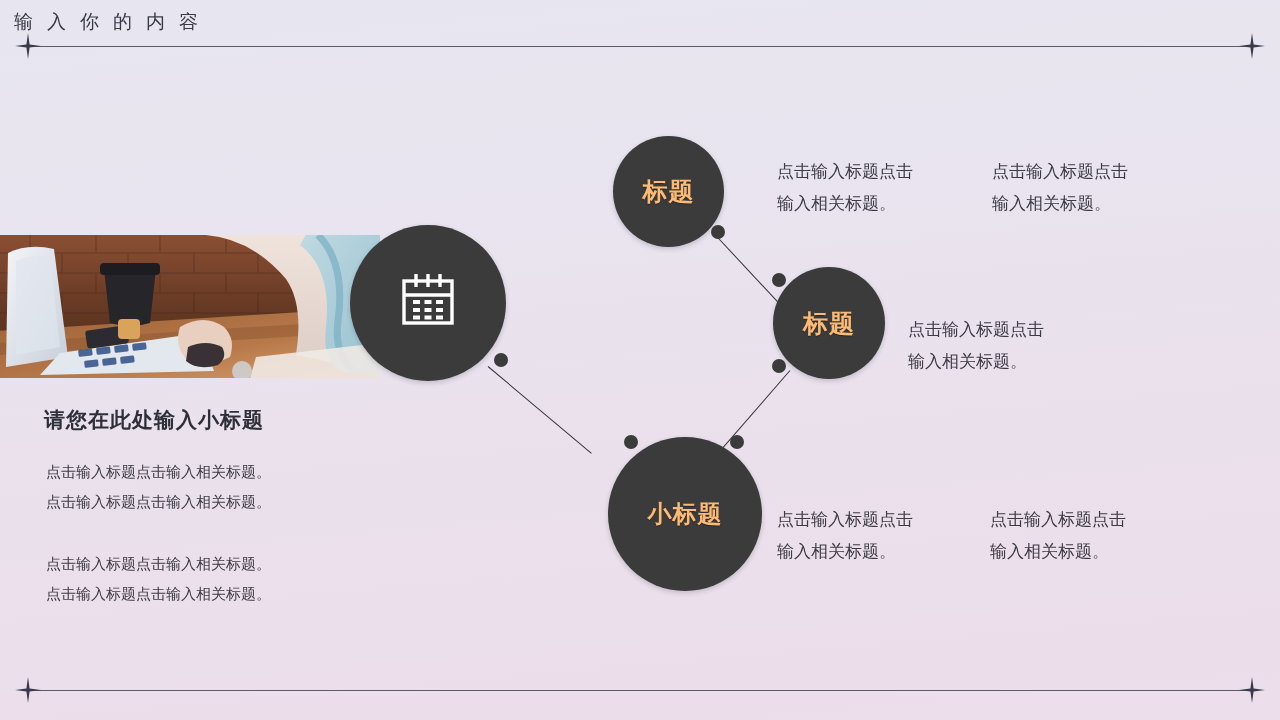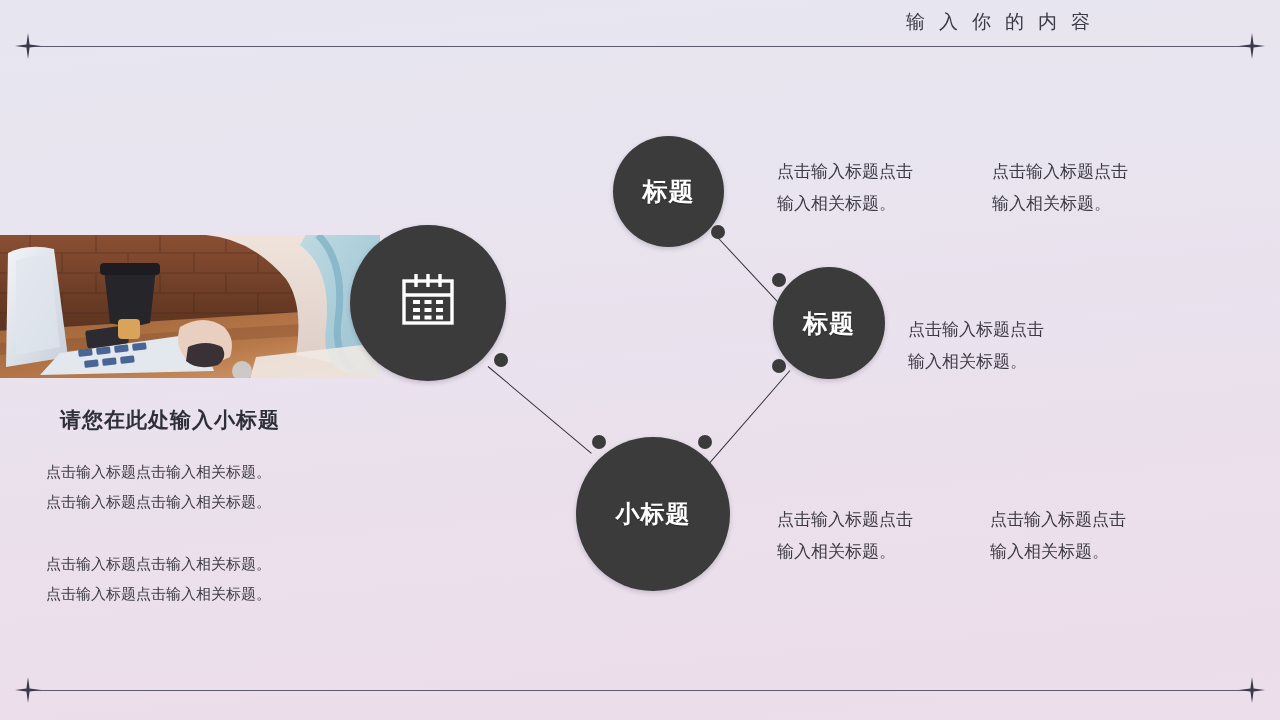--- a/index.html
+++ b/index.html
@@ -19,21 +19,21 @@
     background: linear-gradient(175deg, #e7e6f0 0%, #e9e4ef 32%, #eae0ec 62%, #ecdeea 100%);
     overflow: hidden;
   }
 
   
   .slide-title {
     position: absolute;
     top: 9px;
     left: 0;
     width: 1104px;
-    text-align: right;
+    text-align: left;
     font-family: "Liberation Serif", "DejaVu Serif", serif;
     font-size: 19px;
     letter-spacing: 14px;
     text-indent: 14px;
     color: #3a3a46;
     white-space: nowrap;
   }
   .rule {
     position: absolute;
     height: 1px;
@@ -64,36 +64,36 @@
   .photo svg { display: block; }
 
   
   .node {
     position: absolute;
     border-radius: 50%;
     background: #3b3b3b;
     display: flex;
     align-items: center;
     justify-content: center;
-    color: #ffffff;
+    color: #fdba74;
     font-weight: bold;
     box-shadow: 0 2px 5px rgba(40,35,55,0.20);
   }
   .node-label {
     font-size: 25px;
     letter-spacing: 1px;
     line-height: 1;
     text-shadow: 0 1px 1px rgba(0,0,0,0.35);
   }
   .node-label.small { font-size: 24px; }
 
   #node-icon  { left: 350px; top: 225px; width: 156px; height: 156px; }
   #node-top   { left: 613px; top: 136px; width: 111px; height: 111px; }
   #node-mid   { left: 773px; top: 267px; width: 112px; height: 112px; }
-  #node-bot   { left: 576px; top: 437px; width: 154px; height: 154px; }
+  #node-bot   { left: 608px; top: 437px; width: 154px; height: 154px; }
 
   
   .nub {
     position: absolute;
     width: 14px;
     height: 14px;
     border-radius: 50%;
     background: #3b3b3b;
   }
 
@@ -117,21 +117,20 @@
   .left-heading {
     position: absolute;
     left: 44px;
     top: 406px;
     font-family: "Liberation Sans", "DejaVu Sans", sans-serif;
     font-weight: bold;
     font-size: 21px;
     letter-spacing: 1px;
     color: #2f2f3a;
     white-space: nowrap;
-    margin-left: 16px;
   }
   .left-para {
     position: absolute;
     left: 46px;
     font-family: "Liberation Serif", "DejaVu Serif", serif;
     font-size: 15px;
     line-height: 30px;
     color: #3c3a46;
     white-space: nowrap;
   }

